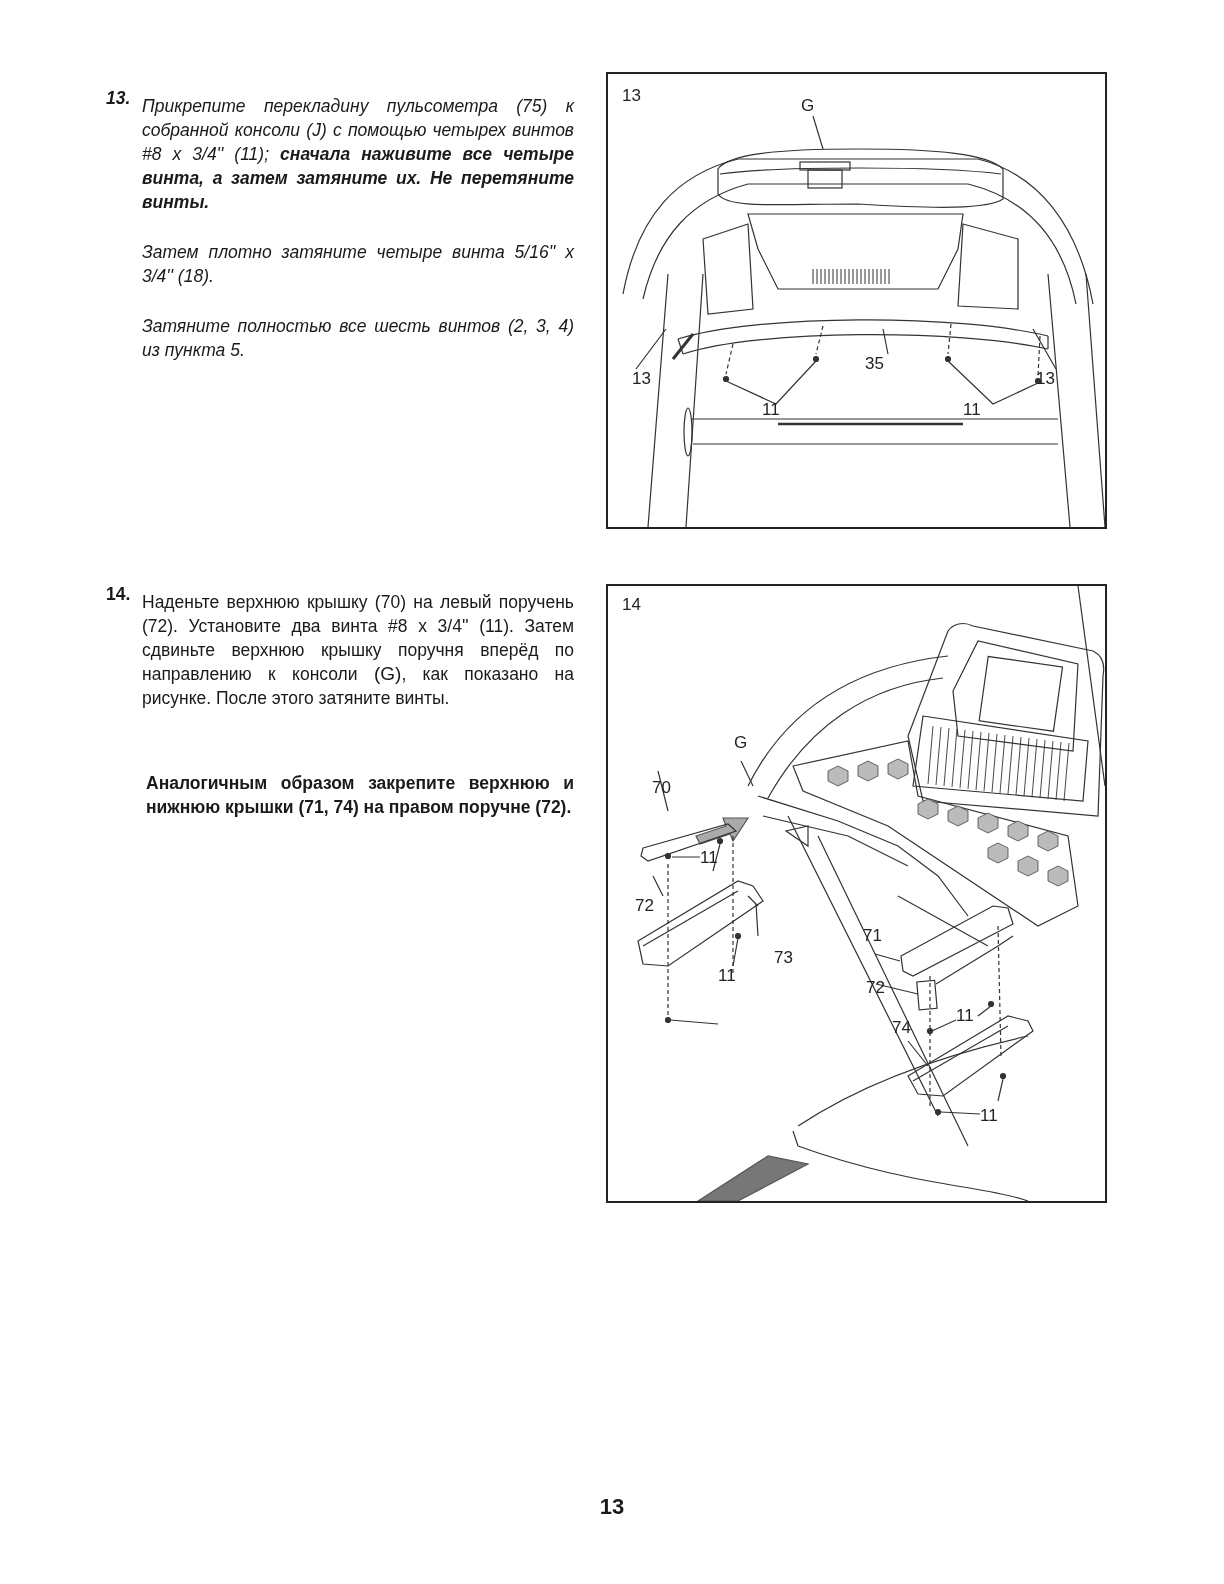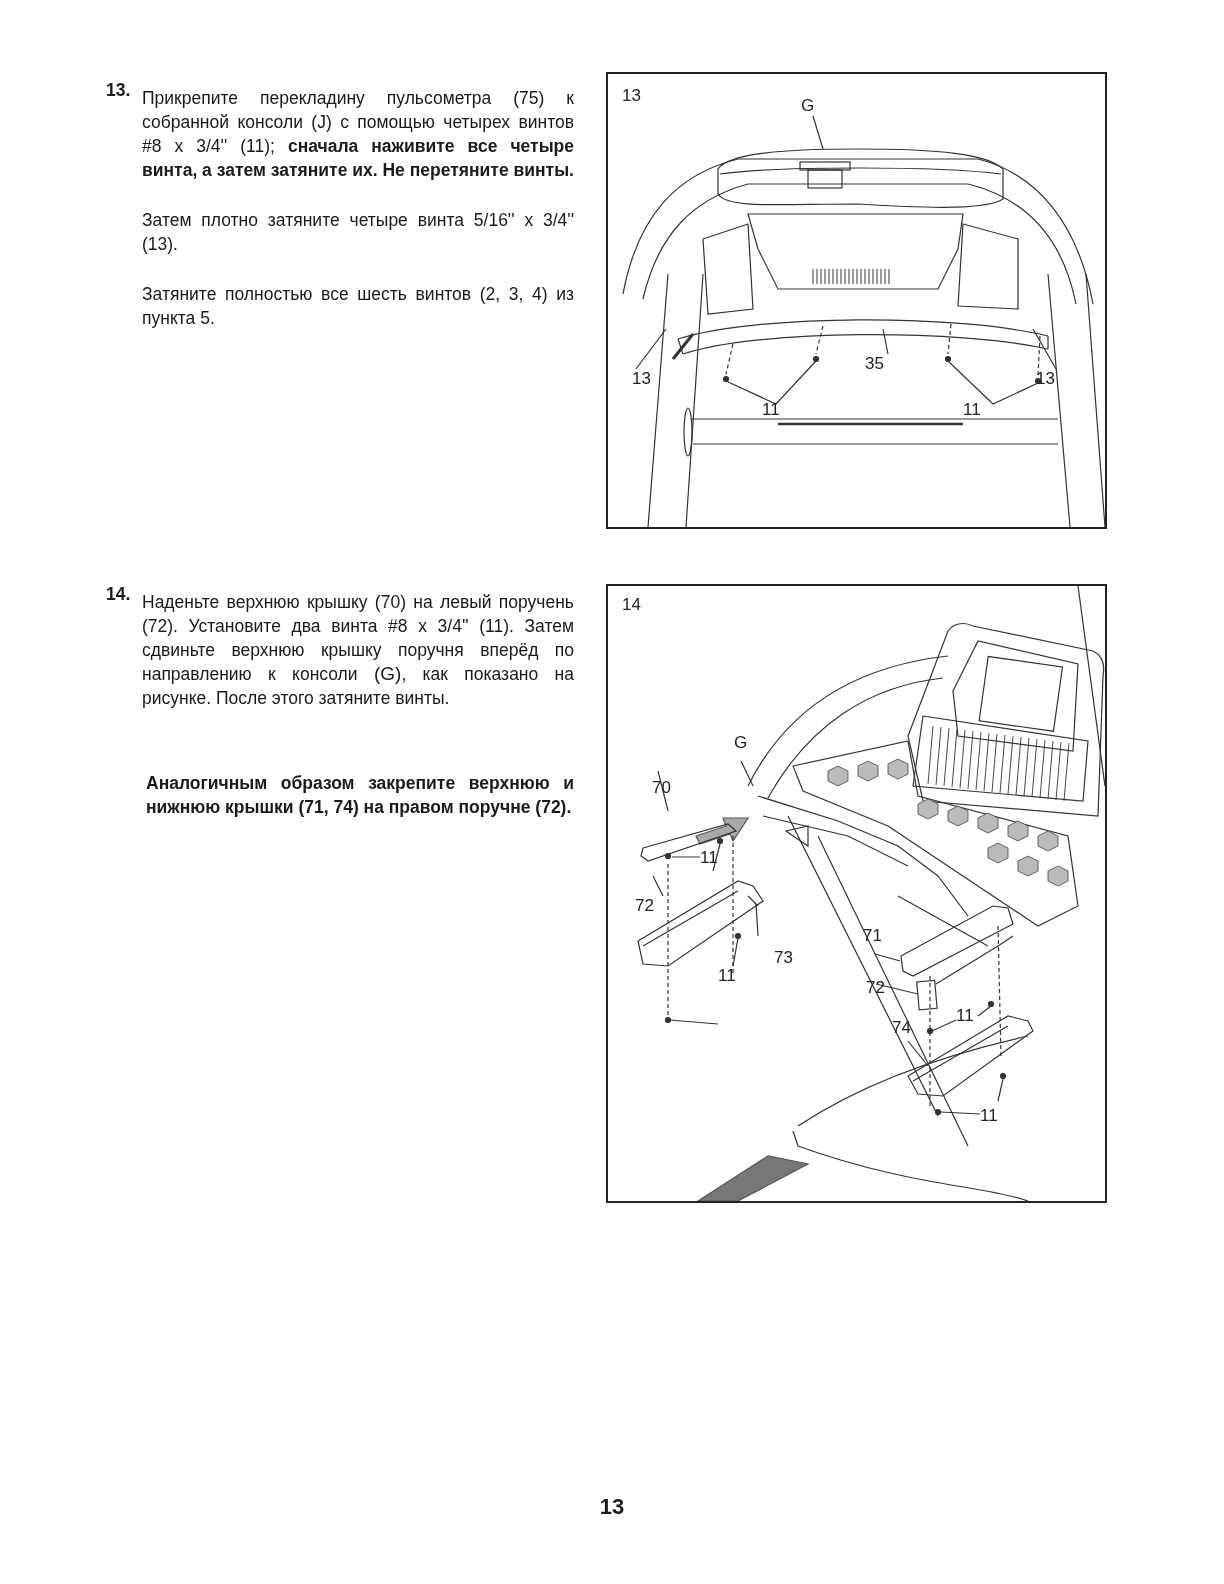--- a/index.html
+++ b/index.html
@@ -14,25 +14,25 @@
     .figure { position: absolute; left: 606px; width: 497px; border: 2px solid #222; background: #fff; }
     .fig-label { position: absolute; font-size: 17px; color: #222; font-family: "Liberation Sans", sans-serif; }
     .callout { position: absolute; font-size: 17px; color: #222; font-family: "Liberation Sans", sans-serif; }
     .fig-svg { position: absolute; left: 0; top: 0; }
     .page-number { position: absolute; left: 0; width: 1224px; top: 1494px; text-align: center;
                    font-weight: bold; font-size: 22px; }
   </style>
 </head>
 <body>
 
-<div class="step" style="top:78px;">
+<div class="step" style="top:86px;font-style:italic;">
   <span class="num">13.</span>
   <p class="para"><span>Прикрепите перекладину пульсометра (75) к собранной консоли (J) с помощью четырех винтов #8 x 3/4'' (11); </span><span class="b">сначала наживите все четыре винта, а затем затяните их. Не перетяните винты.</span></p>
   <div class="gap"></div>
-  <p class="para">Затем плотно затяните четыре винта    5/16'' x 3/4'' (13).</p>
+  <p class="para">Затем плотно затяните четыре винта    5/16'' x 3/4'' (18).</p>
   <div class="gap"></div>
   <p class="para">Затяните полностью все шесть винтов (2, 3, 4) из пункта 5.</p>
 </div>
 
 <div class="figure" style="top:72px; height:453px;">
   <svg class="fig-svg" width="497" height="453" viewBox="0 0 497 453" fill="none" stroke="#333" stroke-width="1.2">
 
     <path d="M60 200 L40 453 M95 200 L78 453"></path>
     <path d="M440 200 L462 453 M478 200 L497 453"></path>
 

